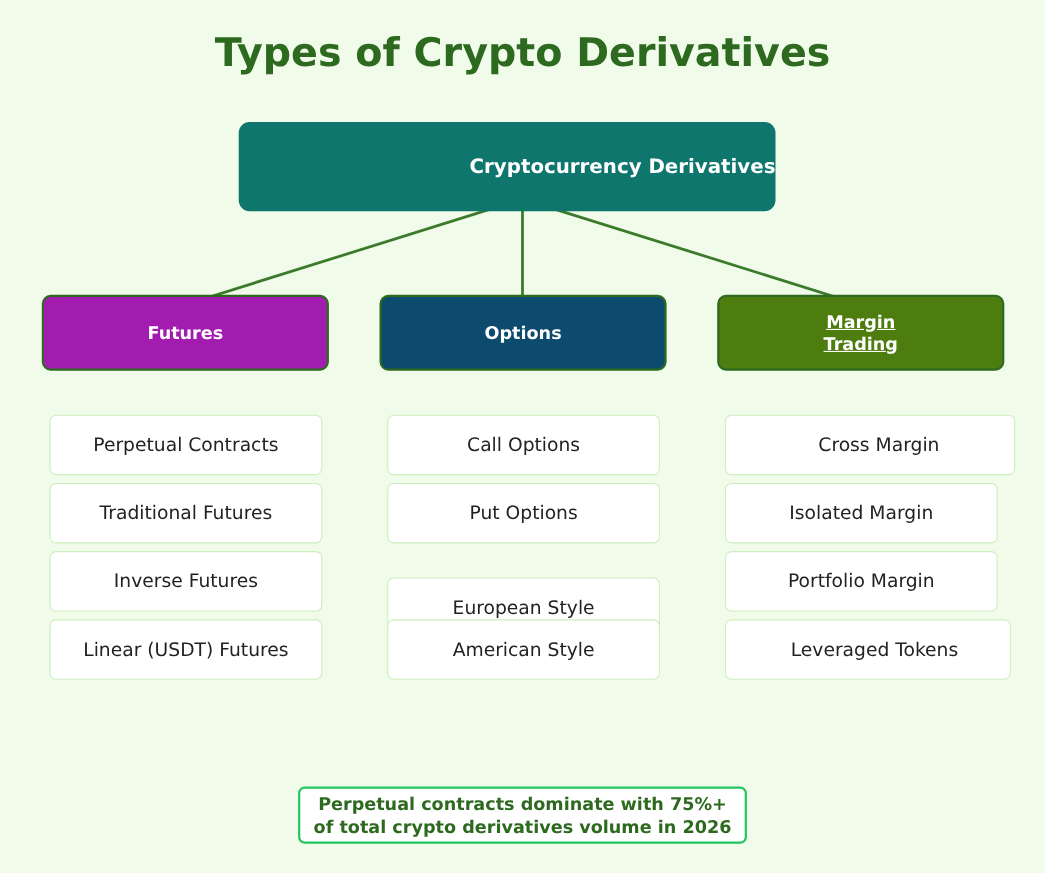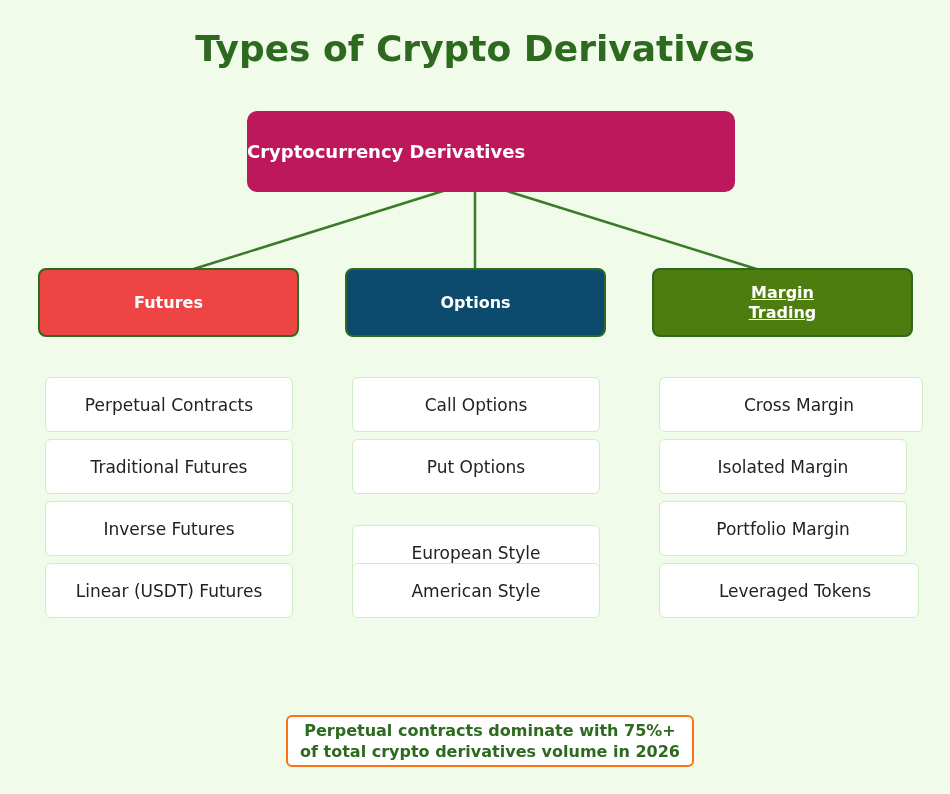--- a/index.html
+++ b/index.html
@@ -6,62 +6,62 @@
   body {
     width: 950px; height: 794px; position: relative; overflow: hidden;
     background: #f0fbea;
     font-family: "DejaVu Sans", sans-serif;
   }
   .title {
     position: absolute; left: 0; top: 28px; width: 950px; text-align: center;
     font-size: 36px; font-weight: bold; color: #2d6a1f;
   }
   .root {
-    position: absolute; left: 247px; top: 111px; width: 488px; height: 81px;
-    background: #be185d; border-radius: 10px;
-    display: flex; align-items: center; justify-content: flex-start;
+    position: absolute; left: 217px; top: 111px; width: 488px; height: 81px;
+    background: #0f766e; border-radius: 10px;
+    display: flex; align-items: center; justify-content: flex-end;
     color: #ffffff; font-size: 18px; font-weight: bold;
   }
   svg.links { position: absolute; left: 0; top: 0; width: 950px; height: 794px; pointer-events: none; }
   .cat {
     position: absolute; top: 268px; width: 257px; height: 65px;
     border: 2px solid #2d6a1f; border-radius: 8px;
     display: flex; align-items: center; justify-content: center; text-align: center;
     color: #ffffff; font-size: 16px; font-weight: bold; line-height: 20px;
     white-space: pre-line;
   }
   .item {
     position: absolute; width: 246px; height: 53px;
     background: #ffffff; border: 1px solid #cdeec0; border-radius: 6px;
     display: flex; align-items: center; justify-content: center;
     font-size: 17px; color: #222222;
   }
   .note {
-    position: absolute; left: 286px; top: 715px; width: 404px; height: 48px;
-    background: #ffffff; border: 2px solid #f97316; border-radius: 6px;
+    position: absolute; left: 271px; top: 715px; width: 404px; height: 48px;
+    background: #ffffff; border: 2px solid #22c55e; border-radius: 6px;
     display: flex; flex-direction: column; align-items: center; justify-content: center;
     color: #2d6a1f; font-size: 16px; font-weight: bold; line-height: 21px;
   }
 </style>
 </head>
 <body>
 
 <div class="title">Types of Crypto Derivatives</div>
 
 <svg class="links">
   <line x1="475" y1="181" x2="168" y2="277" stroke="#3a7a2a" stroke-width="2.5"></line>
   <line x1="475" y1="181" x2="475" y2="277" stroke="#3a7a2a" stroke-width="2.5"></line>
   <line x1="475" y1="181" x2="782" y2="277" stroke="#3a7a2a" stroke-width="2.5"></line>
 </svg>
 
 <div class="root">
   <span>Cryptocurrency Derivatives</span>
 </div>
 
-<div class="cat" style="left:38px; background:#ef4444;">Futures</div>
+<div class="cat" style="left:38px; background:#a21caf;">Futures</div>
 <div class="item" style="left:45px; top:377px;">Perpetual Contracts</div>
 <div class="item" style="left:45px; top:439px;">Traditional Futures</div>
 <div class="item" style="left:45px; top:501px;">Inverse Futures</div>
 <div class="item" style="left:45px; top:563px;">Linear (USDT) Futures</div>
 
 <div class="cat" style="left:345px; background:#0c4a6e;">Options</div>
 <div class="item" style="left:352px; top:377px;">Call Options</div>
 <div class="item" style="left:352px; top:439px;">Put Options</div>
 <div class="item" style="left:352px; top:501px;margin-top:24px;">European Style</div>
 <div class="item" style="left:352px; top:563px;">American Style</div>

